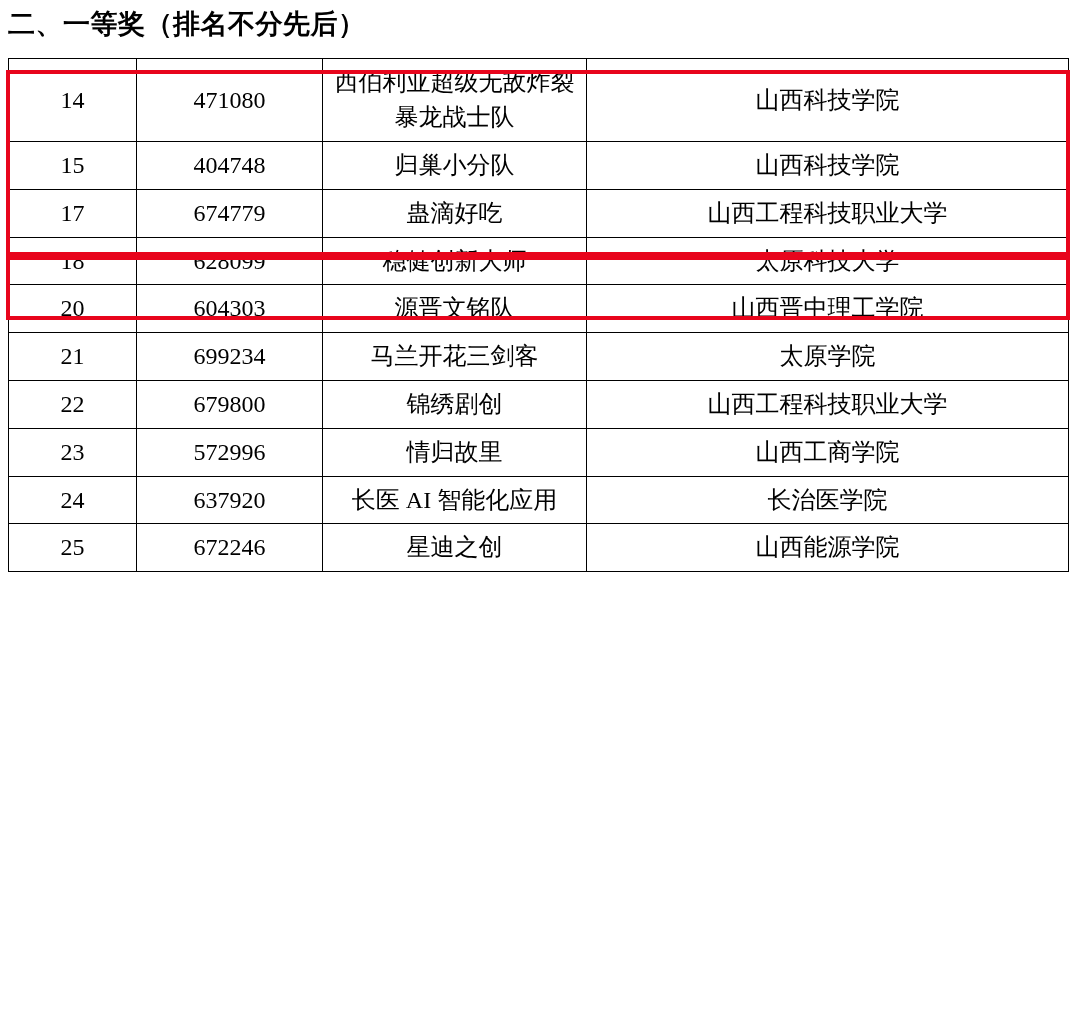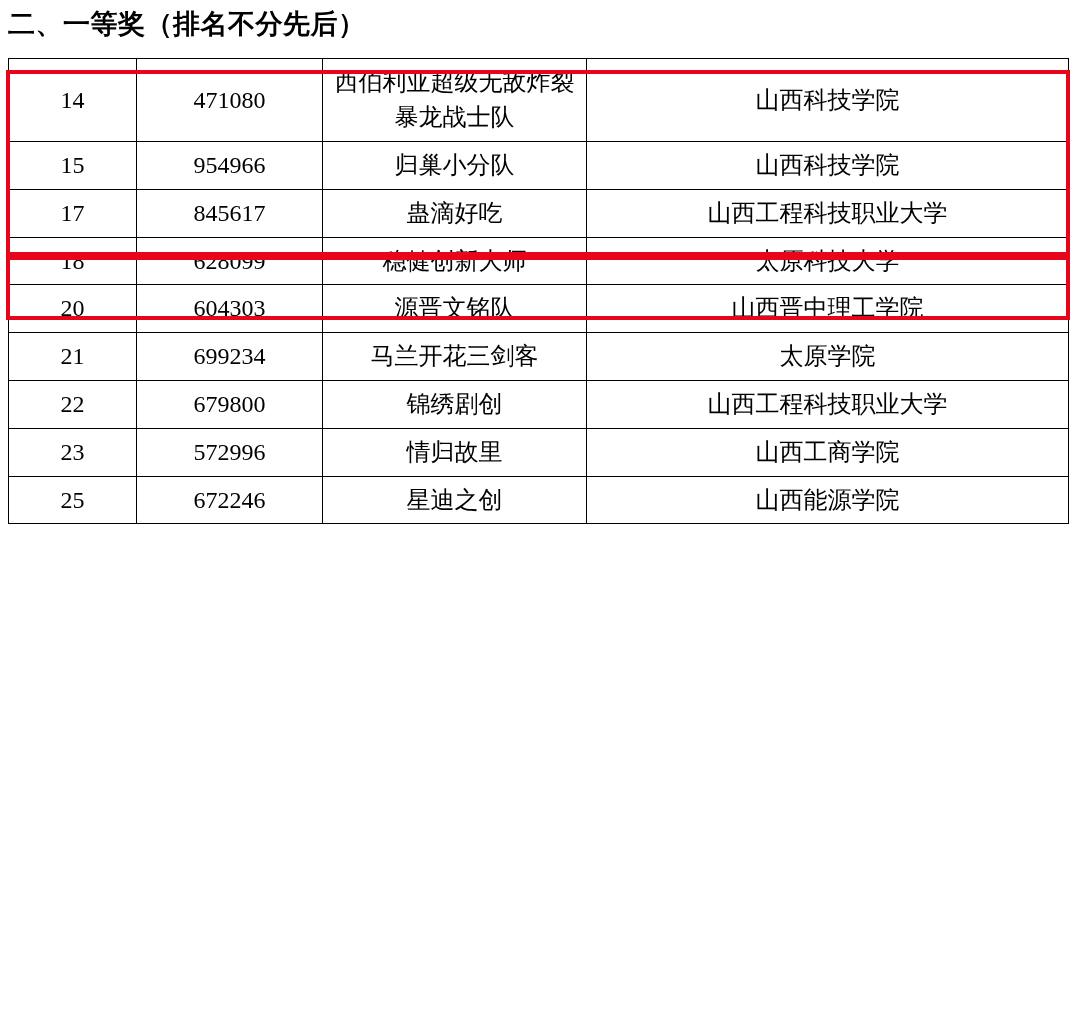--- a/index.html
+++ b/index.html
@@ -87,27 +87,27 @@
     </colgroup>
     <tbody>
       <tr>
         <td>14</td>
         <td>471080</td>
         <td class="cell-multiline">西伯利亚超级无敌炸裂暴龙战士队</td>
         <td>山西科技学院</td>
       </tr>
       <tr>
         <td>15</td>
-        <td>954966</td>
+        <td>404748</td>
         <td>归巢小分队</td>
         <td>山西科技学院</td>
       </tr>
       <tr>
         <td>17</td>
-        <td>845617</td>
+        <td>674779</td>
         <td>蛊滴好吃</td>
         <td>山西工程科技职业大学</td>
       </tr>
       <tr>
         <td>18</td>
         <td>628099</td>
         <td>稳健创新大师</td>
         <td>太原科技大学</td>
       </tr>
       <tr>
@@ -128,20 +128,26 @@
         <td>锦绣剧创</td>
         <td>山西工程科技职业大学</td>
       </tr>
       <tr>
         <td>23</td>
         <td>572996</td>
         <td>情归故里</td>
         <td>山西工商学院</td>
       </tr>
       <tr>
+        <td>24</td>
+        <td>637920</td>
+        <td class="cell-multiline">长医 AI 智能化应用</td>
+        <td>长治医学院</td>
+      </tr>
+      <tr>
         <td>25</td>
         <td>672246</td>
         <td>星迪之创</td>
         <td>山西能源学院</td>
       </tr>
     </tbody>
   </table>
 
   <div class="hl hl-1" style="border-color: rgb(232, 5, 28);"></div>
   <div class="hl hl-2" style="border-color: rgb(232, 5, 28);"></div>

